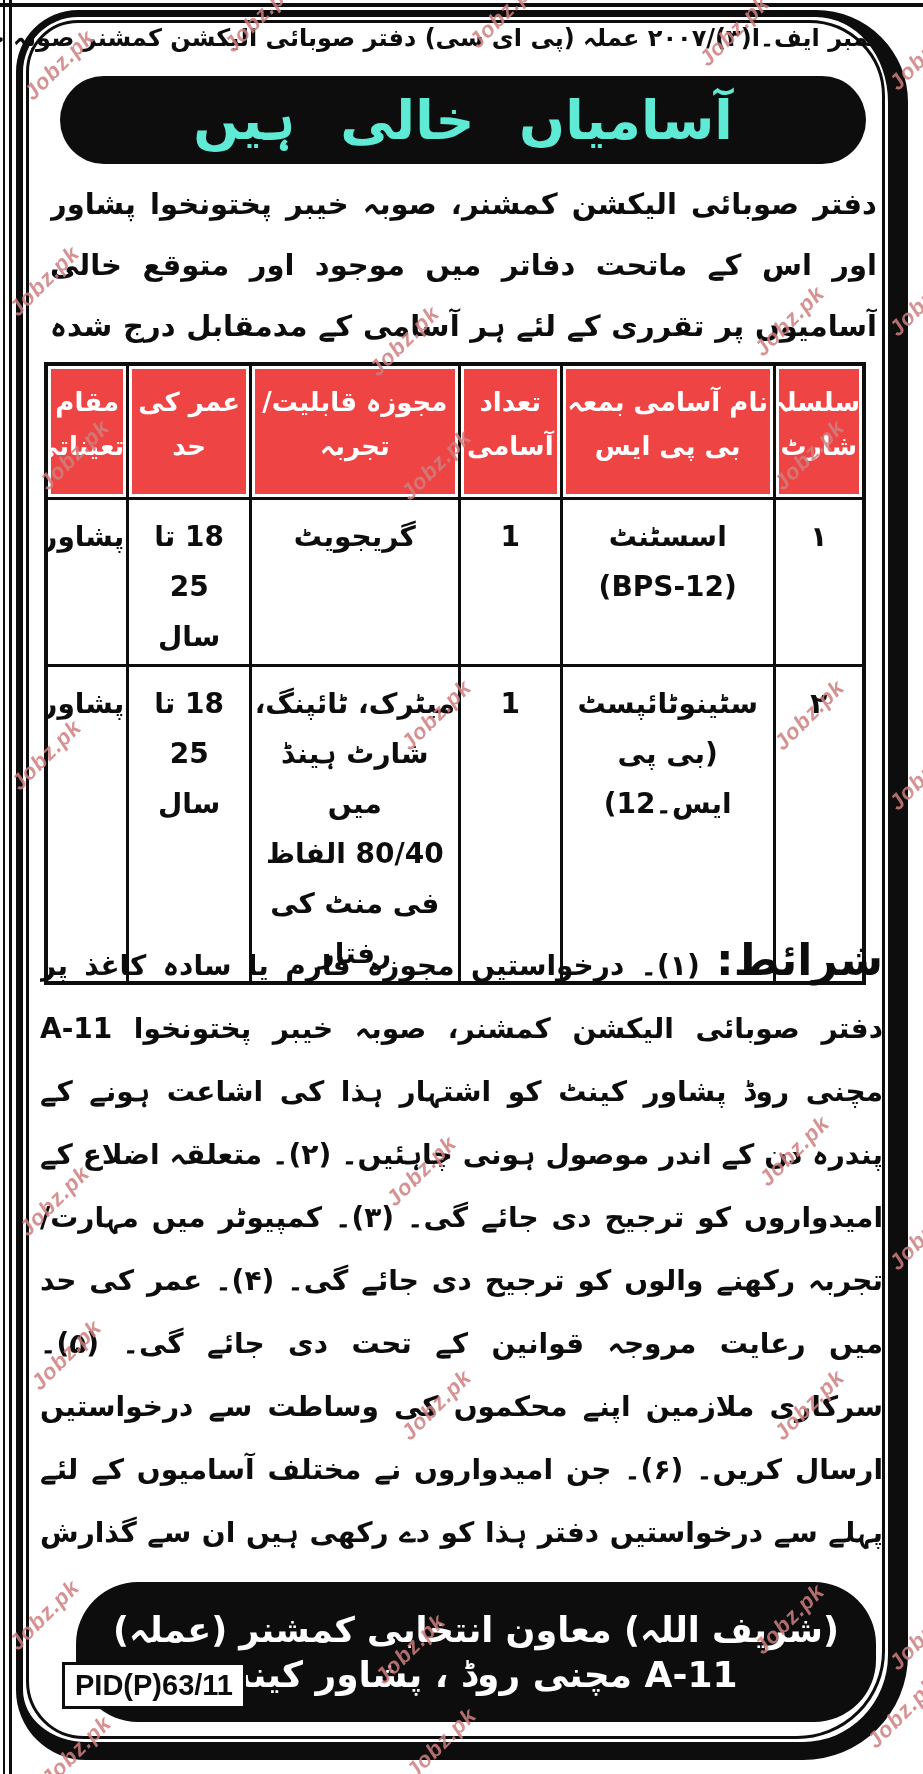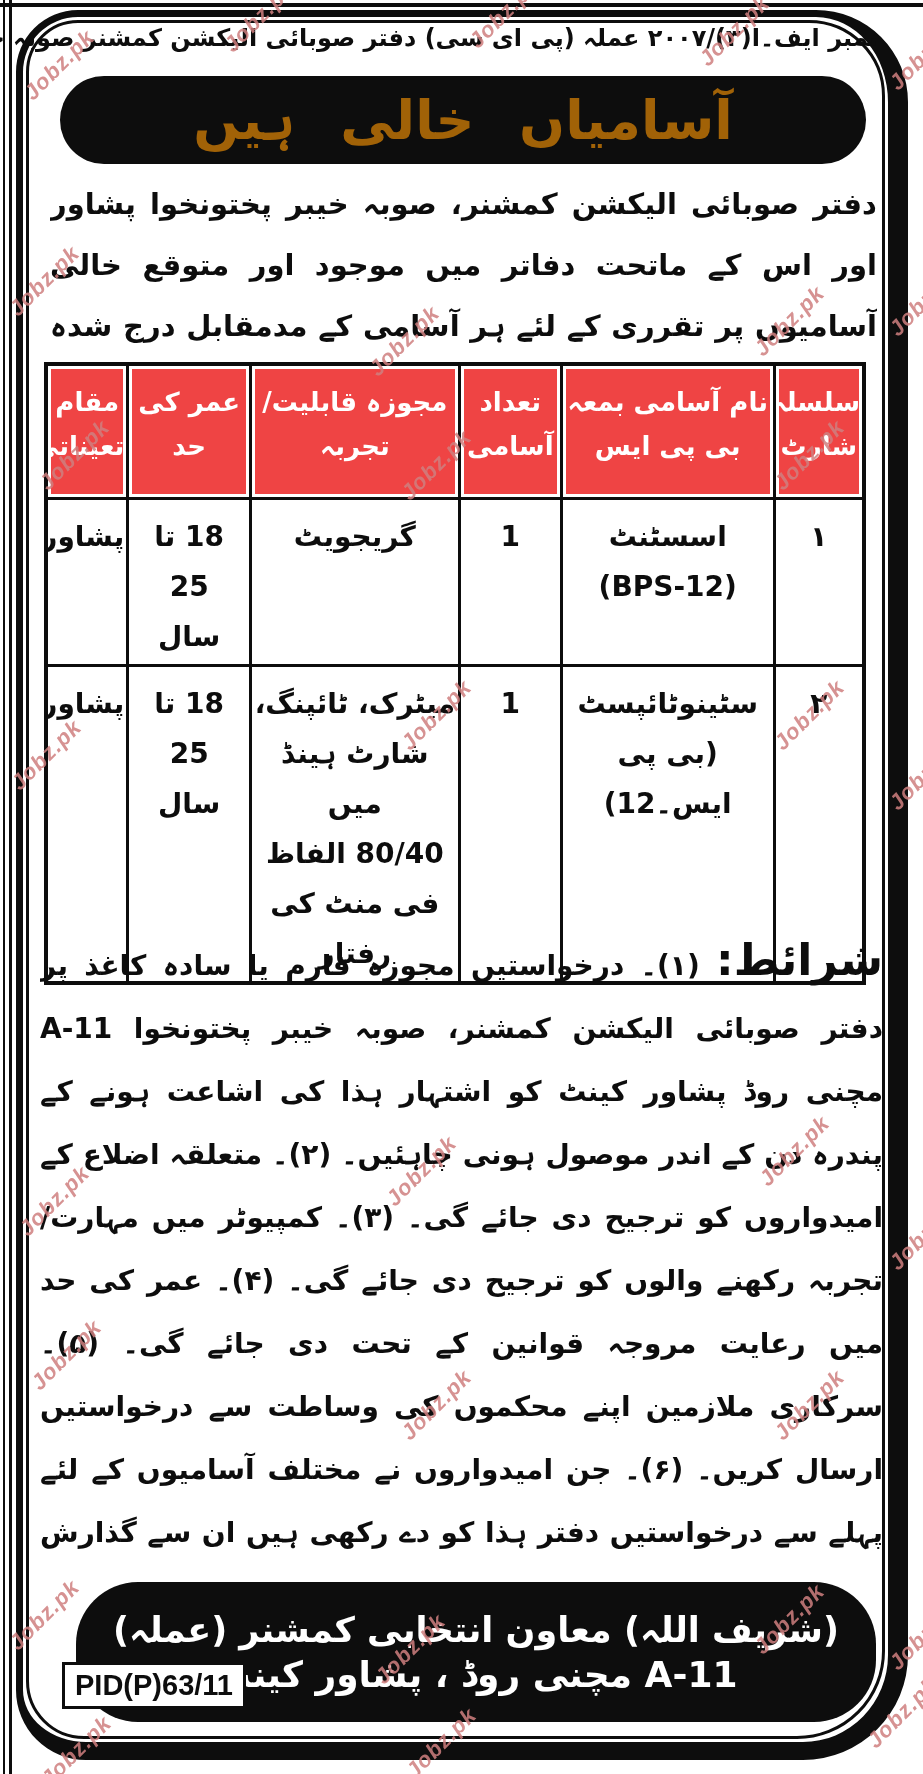--- a/index.html
+++ b/index.html
@@ -41,21 +41,21 @@
     position:absolute;right:45px;left:45px;top:24px;
     text-align:center;font-size:24px;font-weight:700;
     white-space:nowrap;
   }
   .title-banner{
     position:absolute;left:60px;top:76px;width:806px;height:88px;
     background:#0d0d0d;border-radius:44px;
     display:flex;align-items:center;justify-content:center;
   }
   .title-banner .t{
-    color:#a16207;font-size:54px;font-weight:700;word-spacing:26px;
+    color:#5eead4;font-size:54px;font-weight:700;word-spacing:26px;
   }
   .intro{
     position:absolute;right:46px;left:50px;top:174px;height:182px;
     font-size:29px;font-weight:700;line-height:61px;
     text-align:justify;overflow:hidden;
   }
   table.vac{
     position:absolute;right:57px;top:362px;width:822px;height:556px;
     border-collapse:collapse;table-layout:fixed;
     border:4px solid #0d0d0d;background:#fff;

